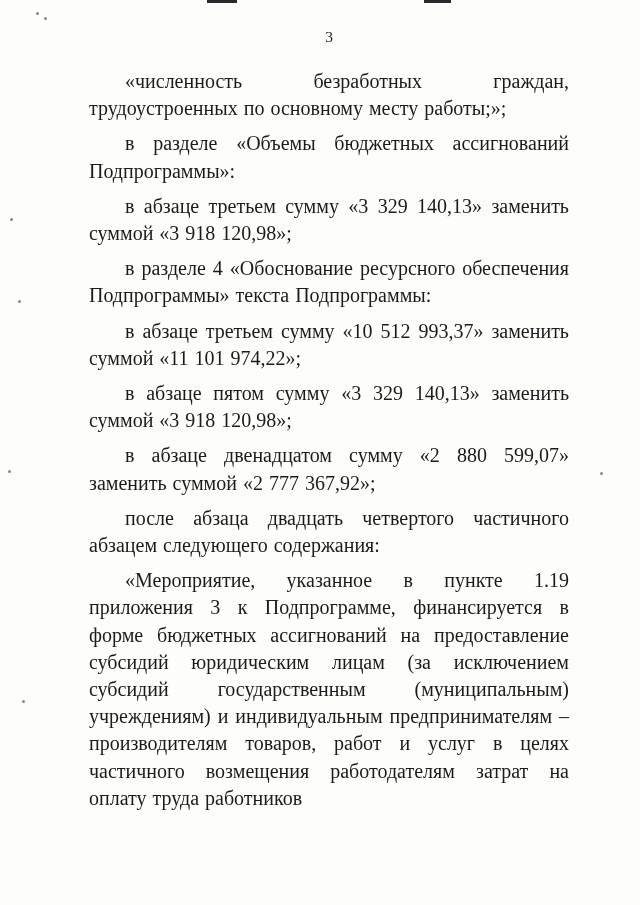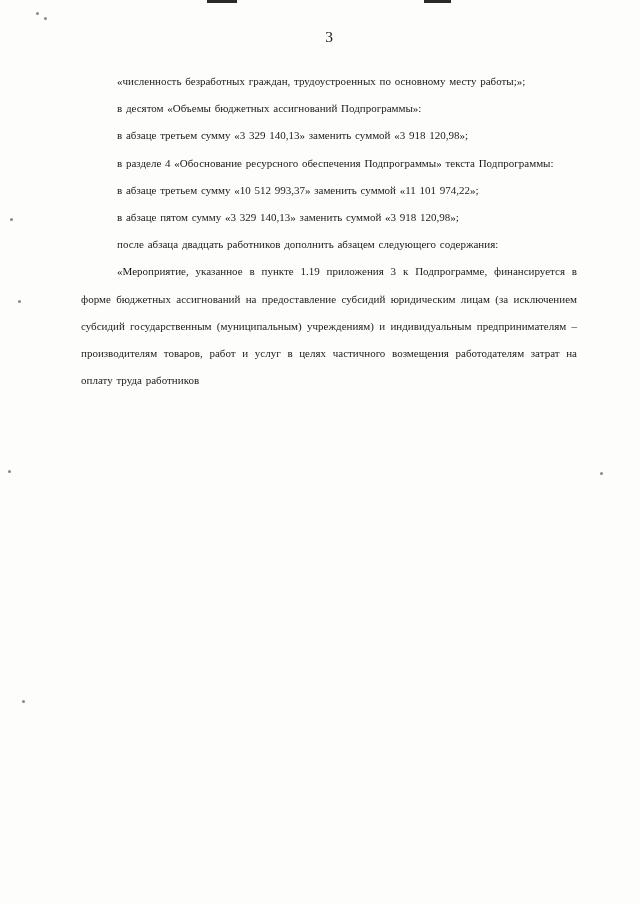--- a/index.html
+++ b/index.html
@@ -18,22 +18,22 @@
     left: 81px;
     top: 28px;
     width: 496px;
   }
   .page-number {
     text-align: center;
     font-size: 15.5px;
     margin: 0 0 22px 0;
   }
   p.doc {
-    margin: 0;
-    font-size: 11px;
+    margin: 8px;
+    font-size: 20px;
     line-height: 27.2px;
     text-align: justify;
     text-indent: 36px;
     word-spacing: 1px;
   }
   
   .artifact {
     position: absolute;
     background: #2a2a2a;
   }
@@ -60,22 +60,23 @@
   <div class="artifact speck s3"></div>
   <div class="artifact speck s4"></div>
   <div class="artifact speck s5"></div>
   <div class="artifact speck s6"></div>
   <div class="artifact speck s7"></div>
 
   <div class="content">
     <div class="page-number">3</div>
 
     <p class="doc">«численность безработных граждан, трудоустроенных по основному месту работы;»;</p>
-    <p class="doc">в десятом «Объемы бюджетных ассигнований Подпрограммы»:</p>
+    <p class="doc">в разделе «Объемы бюджетных ассигнований Подпрограммы»:</p>
     <p class="doc">в абзаце третьем сумму «3&nbsp;329&nbsp;140,13» заменить суммой «3&nbsp;918&nbsp;120,98»;</p>
     <p class="doc">в разделе 4 «Обоснование ресурсного обеспечения Подпрограммы» текста Подпрограммы:</p>
     <p class="doc">в абзаце третьем сумму «10&nbsp;512&nbsp;993,37» заменить суммой «11&nbsp;101&nbsp;974,22»;</p>
     <p class="doc">в абзаце пятом сумму «3&nbsp;329&nbsp;140,13» заменить суммой «3&nbsp;918&nbsp;120,98»;</p>
-    <p class="doc">после абзаца двадцать работников дополнить абзацем следующего содержания:</p>
+    <p class="doc">в абзаце двенадцатом сумму «2&nbsp;880&nbsp;599,07» заменить суммой «2&nbsp;777&nbsp;367,92»;</p>
+    <p class="doc">после абзаца двадцать четвертого частичного абзацем следующего содержания:</p>
     <p class="doc">«Мероприятие, указанное в пункте 1.19 приложения 3 к Подпрограмме, финансируется в форме бюджетных ассигнований на предоставление субсидий юридическим лицам (за исключением субсидий государственным (муниципальным) учреждениям) и индивидуальным предпринимателям – производителям товаров, работ и услуг в целях частичного возмещения работодателям затрат на оплату труда работников</p>
   </div>
 
 </div>
 
 </body></html>

